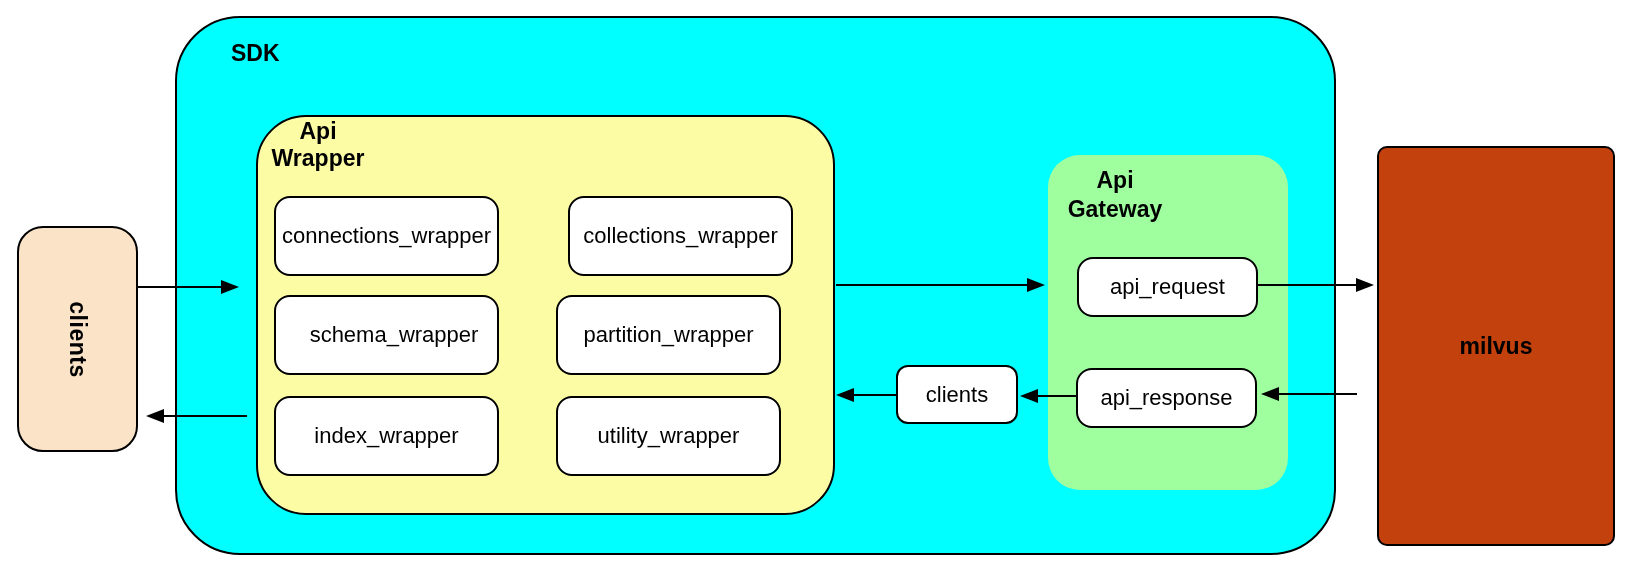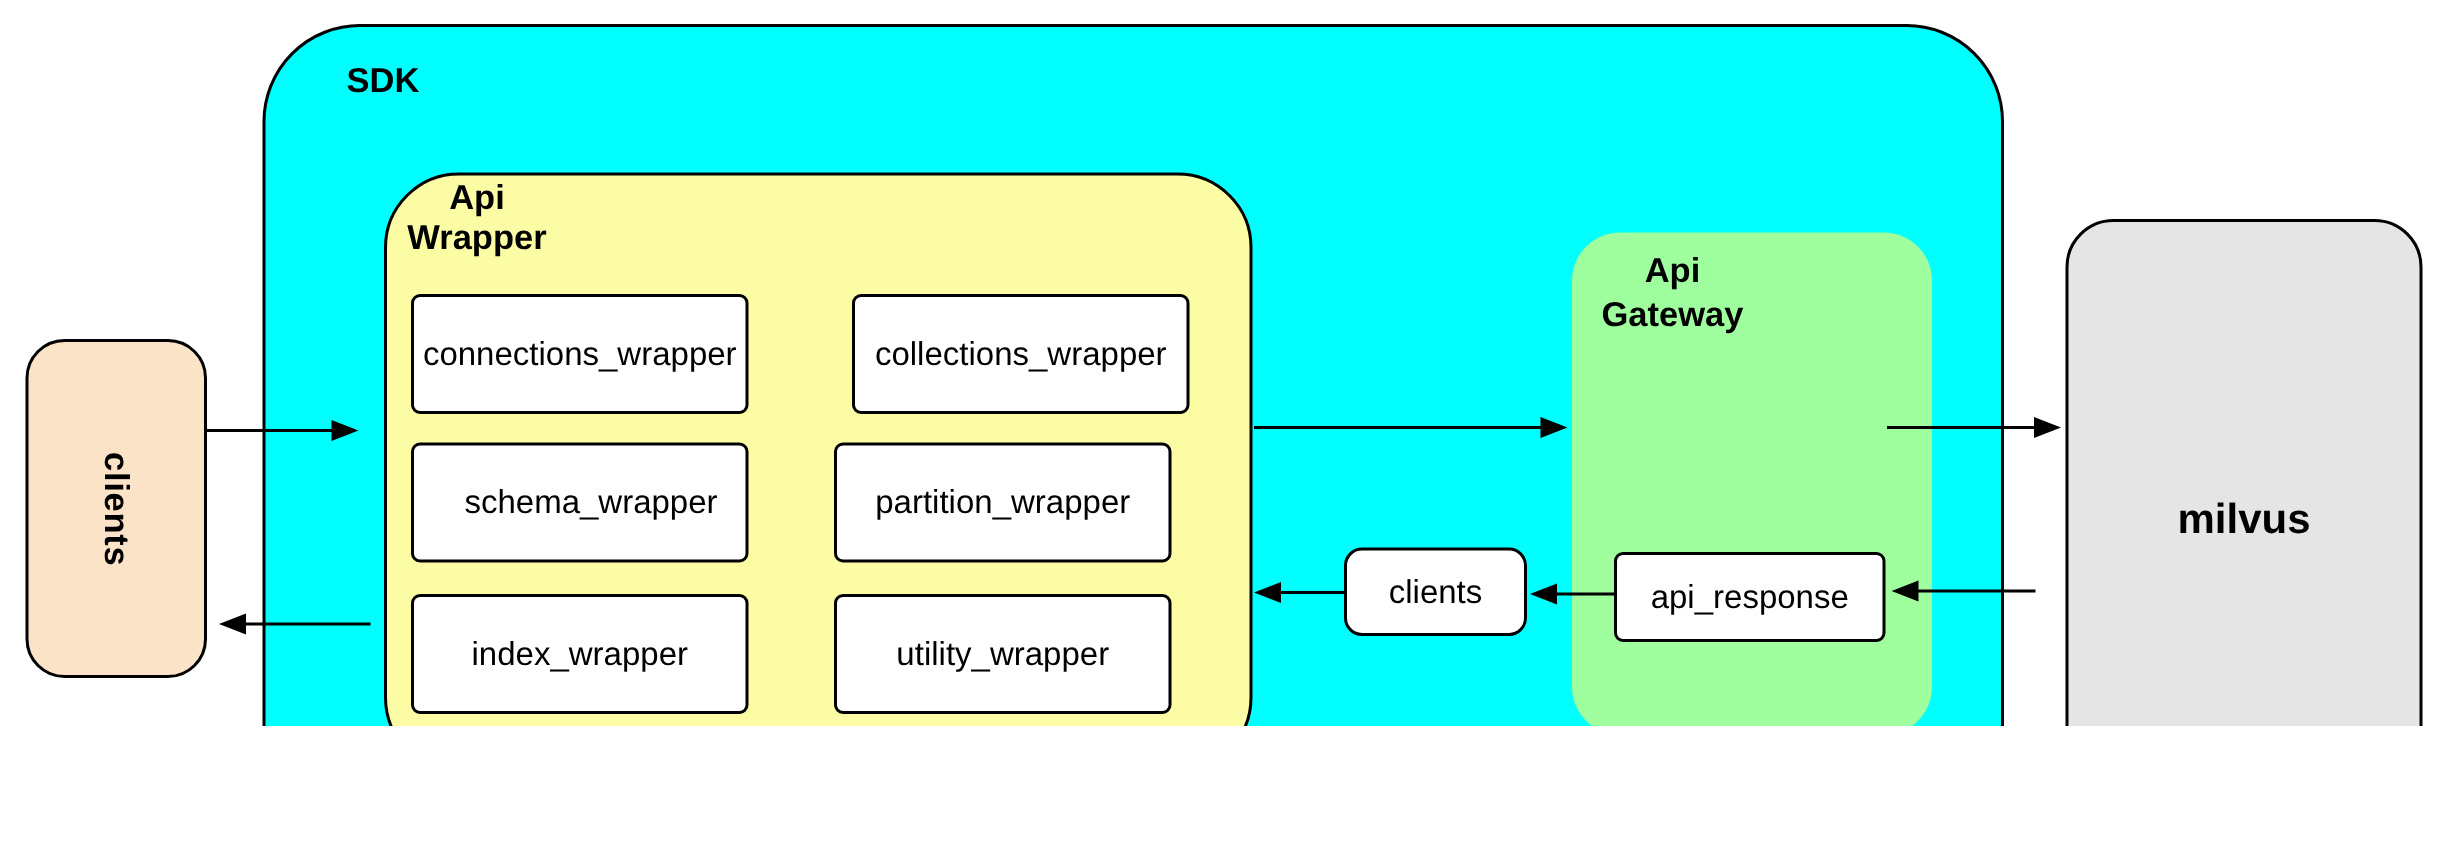--- a/index.html
+++ b/index.html
@@ -1,34 +1,34 @@
 <!DOCTYPE html>
 <html><head>
 <meta charset="utf-8">
 <style>
   html, body { margin:0; padding:0; background:#ffffff; }
   .canvas {
     position:relative;
-    width:1634px; height:484px;
+    width:1634px; height:574px;
     background:#ffffff;
     font-family:"Liberation Sans", sans-serif;
     overflow:hidden;
   }
   .box {
     position:absolute;
     box-sizing:border-box;
     border:2px solid #000;
     display:flex;
     align-items:center;
     justify-content:center;
     color:#000;
   }
   .white-node {
     background:#ffffff;
-    border-radius:6px;
+    border-radius:16px;
     font-size:22px;
     font-weight:400;
     white-space:nowrap;
   }
   
   .clients { left:17px; top:226px; width:121px; height:226px;
              background:#FBE3C8; border-radius:26px; }
   .vtext { transform:rotate(90deg); font-weight:bold; font-size:23px; letter-spacing:0.5px; }
   
   .sdk { left:175px; top:16px; width:1161px; height:539px;
@@ -54,22 +54,22 @@
   
   .gateway-box { left:1048px; top:155px; width:240px; height:335px;
                  background:#9FFF9F; border-radius:32px; border:none; }
   .gateway-label { position:absolute; left:1065px; top:166px; width:100px;
                    text-align:center; font-weight:bold; font-size:23px;
                    line-height:29px; white-space:pre-line; }
   .req { left:1077px; top:257px; width:181px; height:60px; }
   .res { left:1076px; top:368px; width:181px; height:60px; }
   
   .milvus { left:1377px; top:146px; width:238px; height:400px;
-            background:#e5e5e5; border-radius:32px;
-            font-weight:bold; font-size:28px; }
+            background:#c2410c; border-radius:10px;
+            font-weight:bold; font-size:23px; }
   
   .arrows { position:absolute; left:0; top:0; width:1634px; height:574px;
             pointer-events:none; }
   .arrows line { stroke:#000; stroke-width:2; }
   .arrows polygon { fill:#000; }
 </style>
 </head>
 <body>
 
 <div class="canvas">
@@ -97,20 +97,23 @@
     <span>index_wrapper</span>
   </div>
   <div class="box white-node module m5">
     <span>utility_wrapper</span>
   </div>
 
   <div class="box gateway-box"></div>
   <span class="gateway-label">Api
 Gateway</span>
 
+  <div class="box white-node req">
+    <span>api_request</span>
+  </div>
   <div class="box white-node res">
     <span>api_response</span>
   </div>
 
   <div class="box white-node checker">
     <span>clients</span>
   </div>
 
   <div class="box clients">
     <span class="vtext">clients</span>

